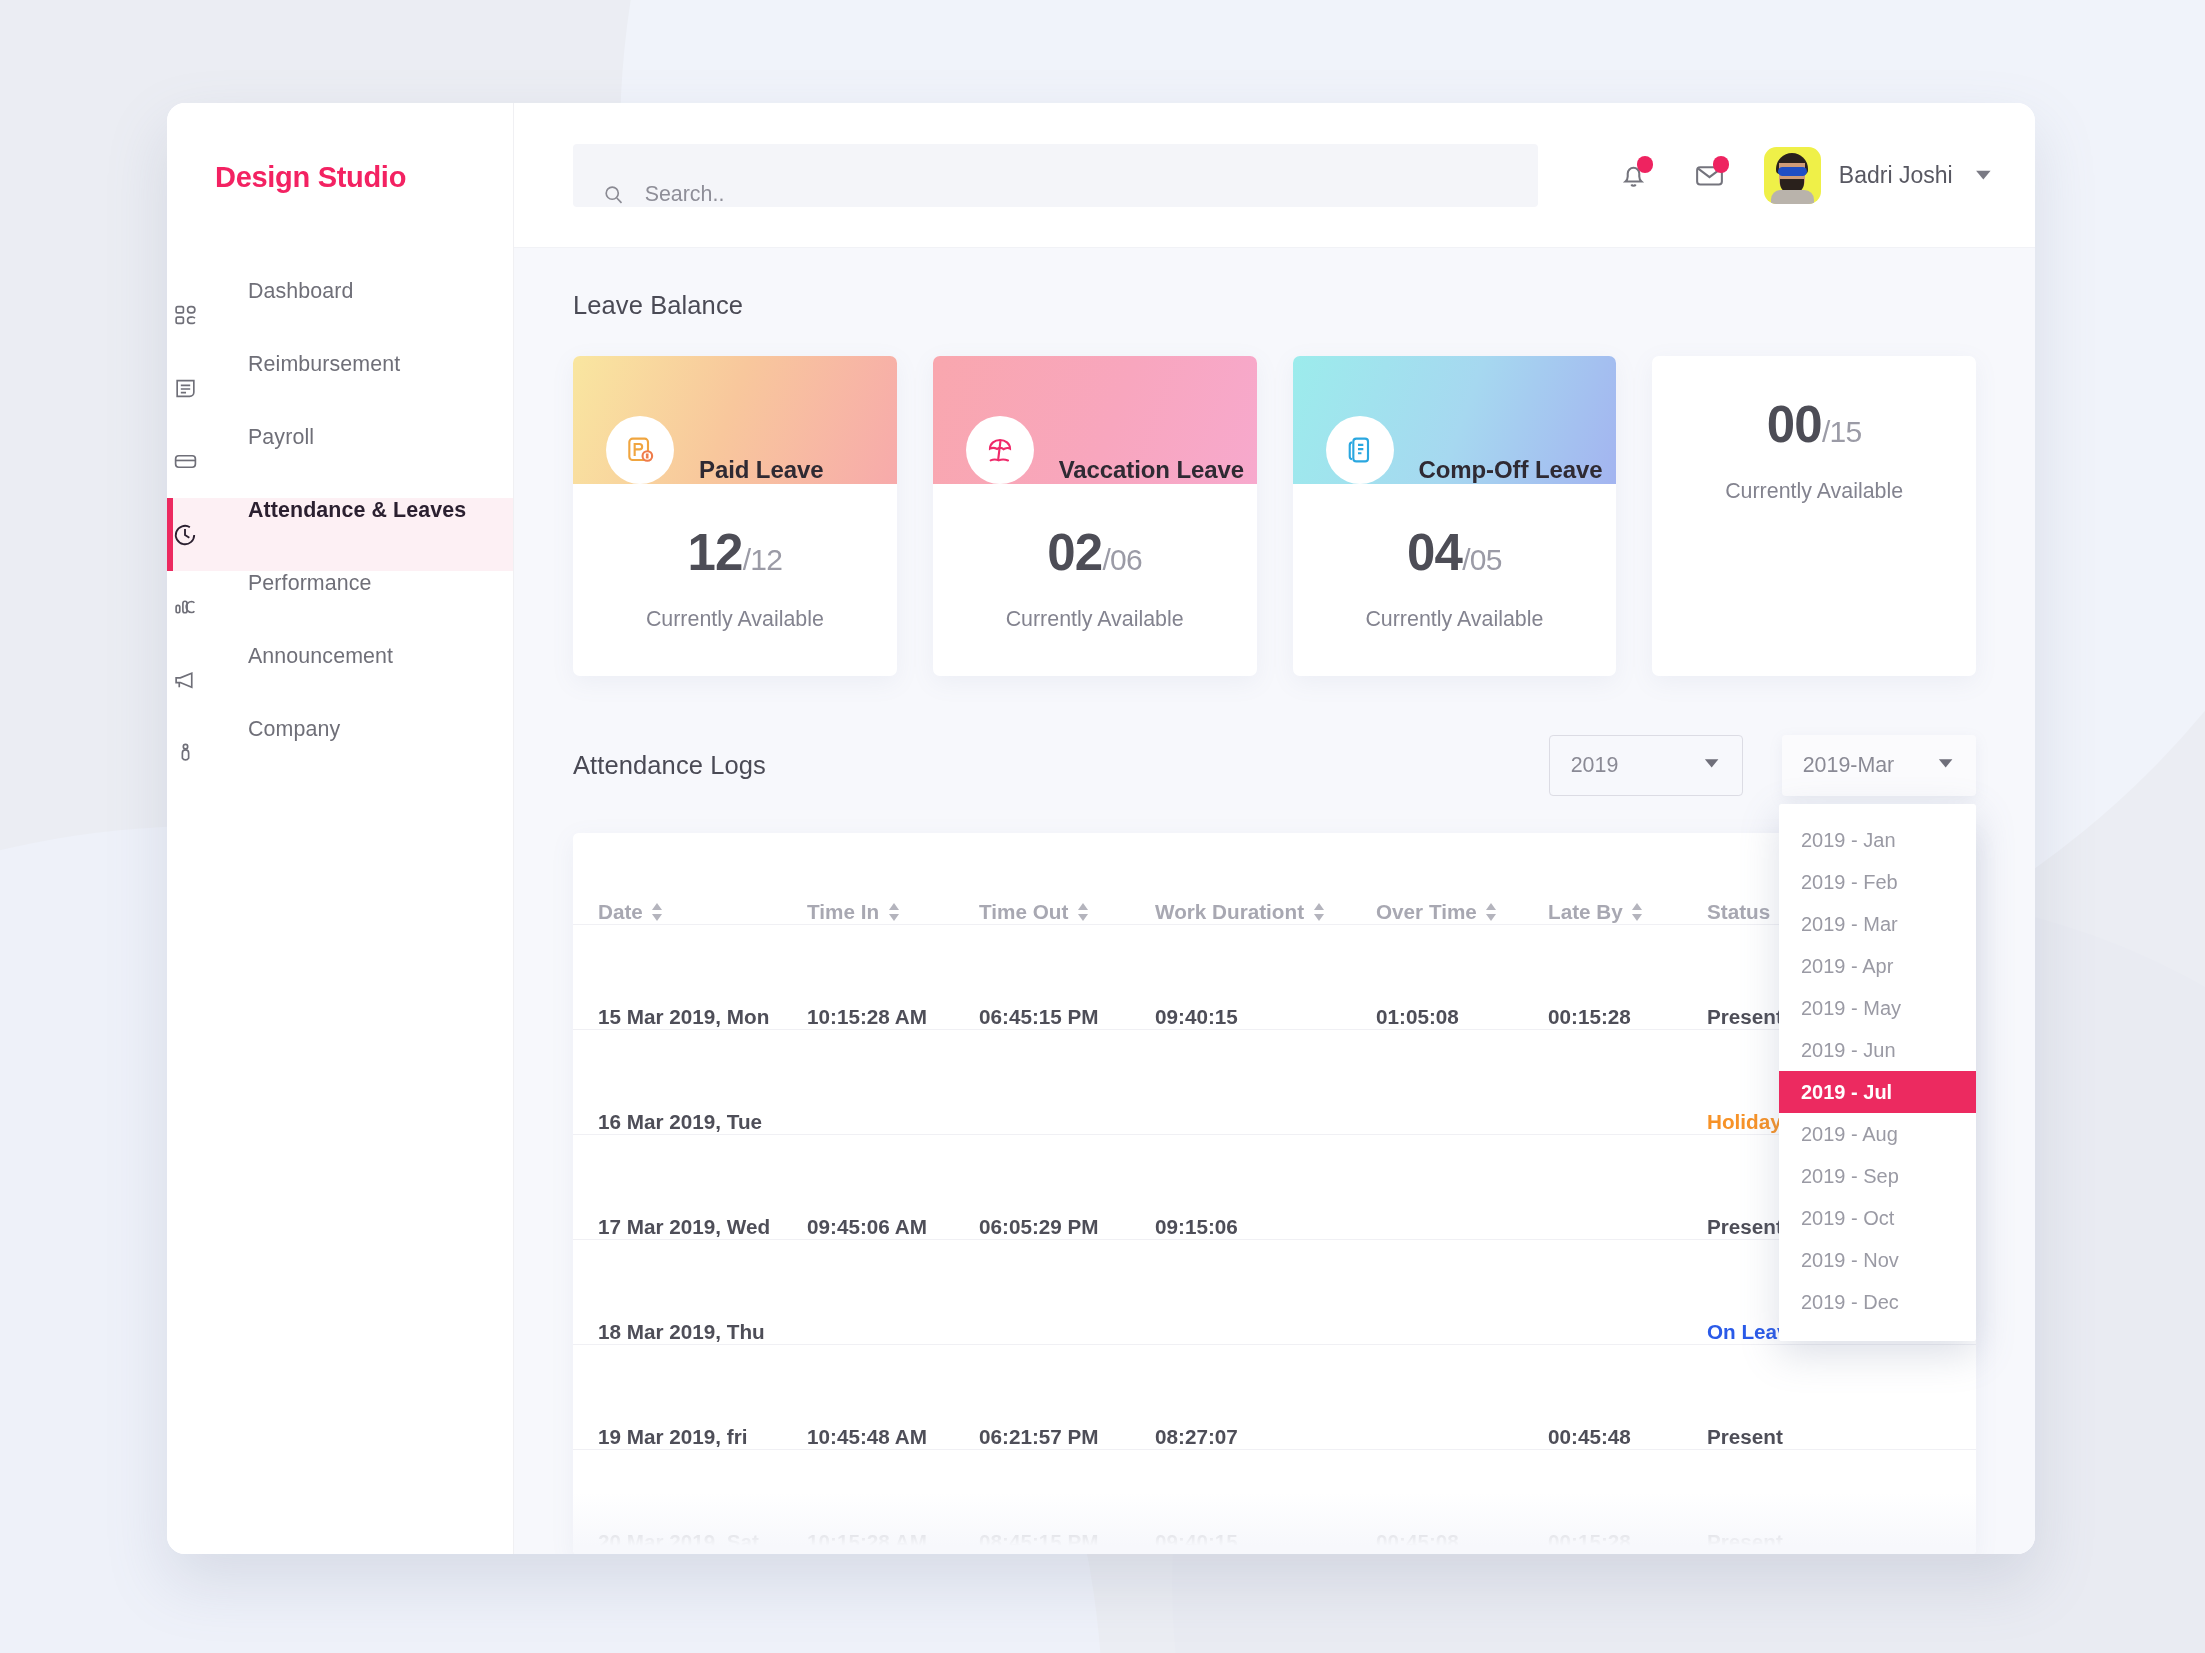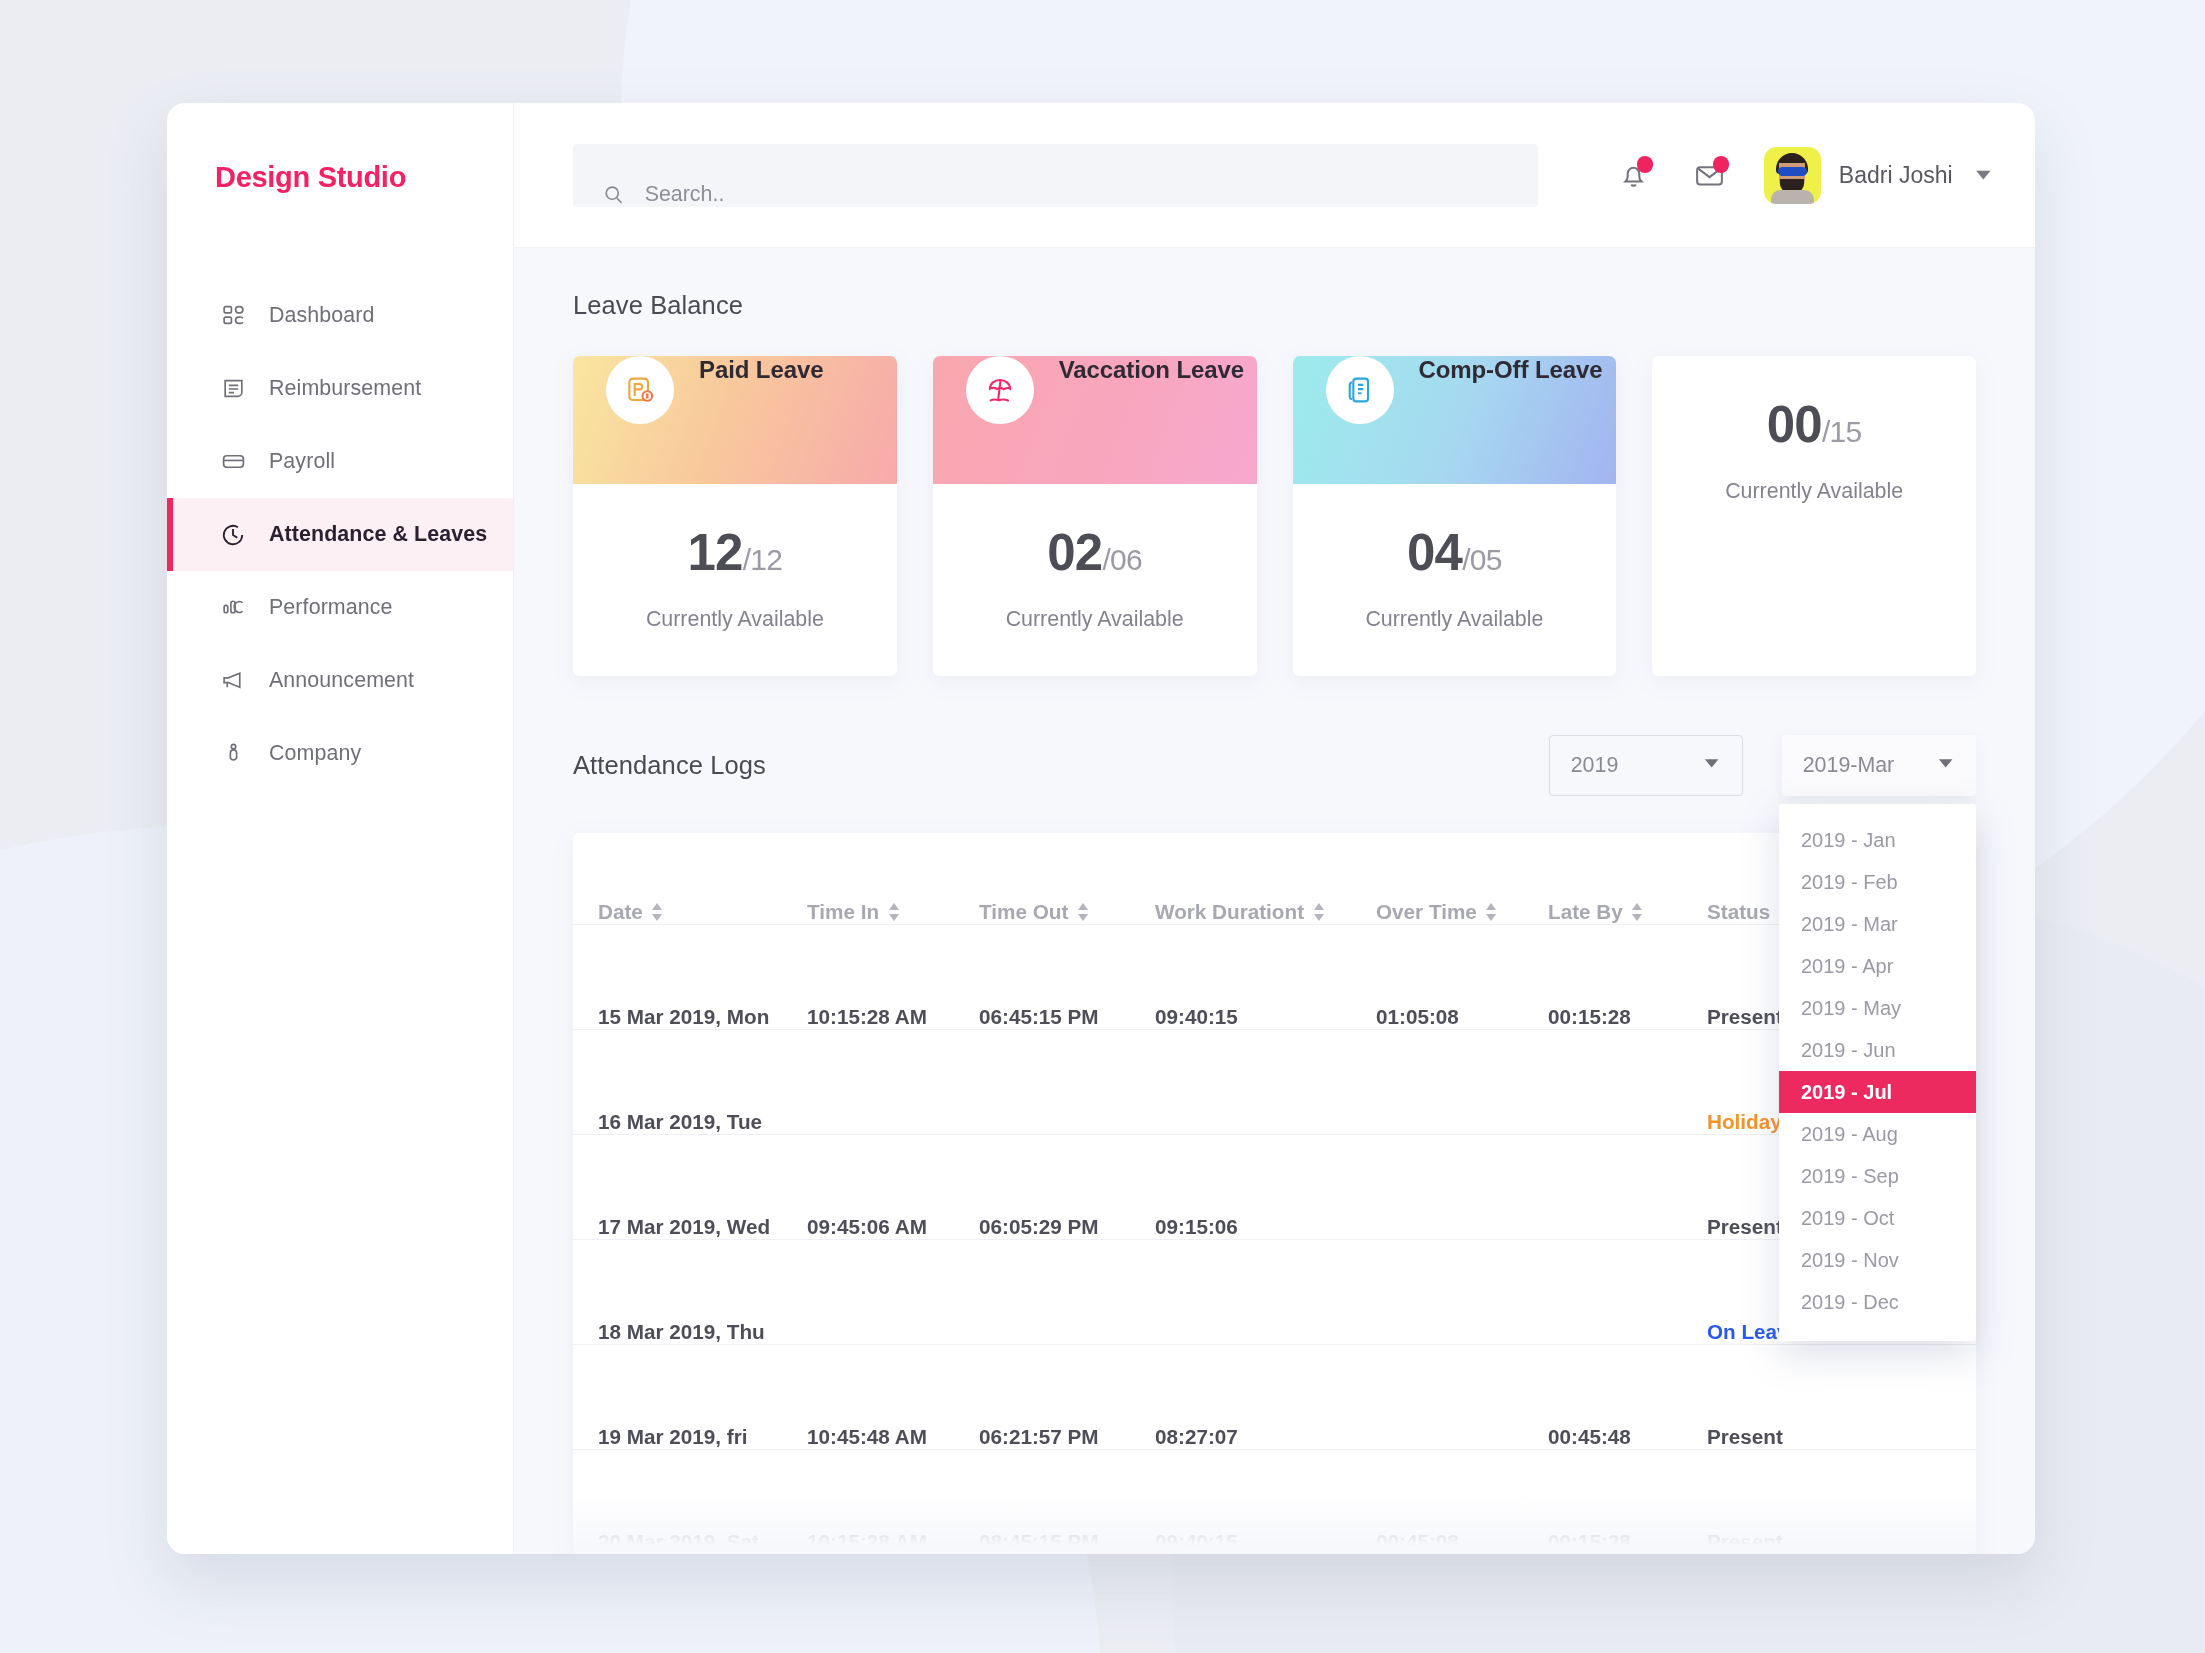--- a/index.html
+++ b/index.html
@@ -48,24 +48,24 @@
   }
   .brand {
     color: #f32262;
     font-size: 29px; font-weight: bold;
     letter-spacing: -0.3px;
     padding: 58px 0 0 48px;
   }
   .nav { margin-top: 85px; }
   .nav-item {
     height: 73px;
-    display: flex; align-items: center;
-    padding-left: 48px;
+    display: flex; 
     position: relative;
     cursor: pointer;
+    gap: 27px;
   }
   .nav-item .ico {
     width: 36px; flex: 0 0 36px;
     display: flex; align-items: center; justify-content: center;
     color: #6f6f78;
   }
   .nav-item .lbl {
     margin-left: 18px;
     font-size: 21.4px;
     color: #6f6f78;
@@ -139,21 +139,21 @@
   }
   .sec-title { font-size: 25.5px; color: #4a4a55; letter-spacing: 0.1px; }
 
   .cards { display: flex; gap: 36px; margin-top: 36px; }
   .card {
     flex: 1; border-radius: 6.9px; background: #fff;
     box-shadow: 0 6.9px 23.4px rgba(120,130,160,0.08);
     overflow: hidden;
   }
   .card-head {
-    height: 128px; display: flex; align-items: flex-start; padding-left: 33px; gap: 25px;
+    height: 128px; display: flex; align-items: flex-end; padding-left: 33px; gap: 25px;
   }
   .card-head .circle {
     width: 68px; height: 68px; border-radius: 50%;
     background: #fff; display: flex; align-items: center; justify-content: center;
     flex: 0 0 68px;
   }
   .card-head .ctitle { font-size: 24px; color: #2f2a33; font-weight: bold; letter-spacing: -0.1px; }
   .card-body { padding: 39px 0 44px; text-align: center; }
   .big { font-size: 51px; font-weight: bold; color: #4d4d56; letter-spacing: -0.7px; }
   .big .den { font-size: 30px; font-weight: normal; color: #9b9ba6; }

